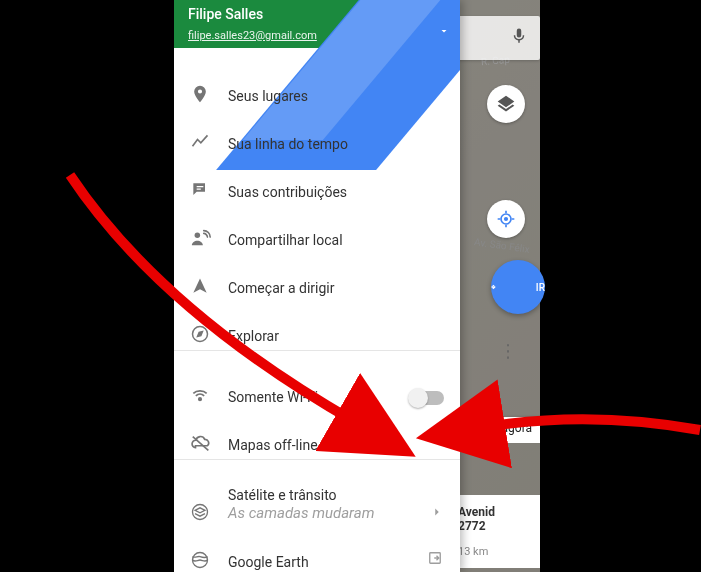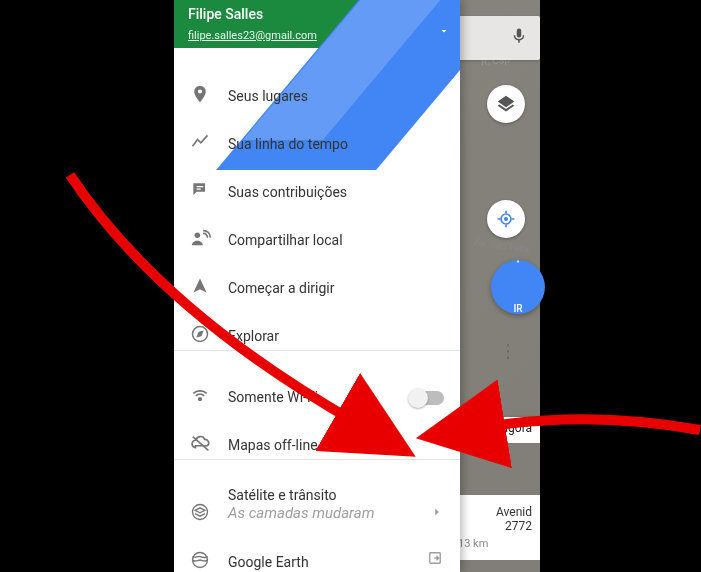--- a/index.html
+++ b/index.html
@@ -5,27 +5,27 @@
   * { box-sizing: border-box; margin: 0; padding: 0; }
   body { background: #000; font-family: Roboto, Arial, sans-serif; width: 701px; height: 572px; overflow: hidden; position: relative; }
   .viewport { position: absolute; left: 174px; top: 0; width: 356px; height: 572px; background: #f5f5f5; }
   .map-bg { position: absolute; right: -10px; top: 0; bottom: 0; width: 90px; background: linear-gradient(135deg,#e8e2d4 0%,#ddd7c8 100%); filter: brightness(0.7); }
   .map-overlay { position: absolute; right: -10px; top: 0; bottom: 0; width: 90px; background: rgba(80,80,80,0.35); }
   .map-street { position:absolute; top:55px; right:20px; color:#999; font-size:10px; transform:rotate(-5deg); }
   .map-street2 { position:absolute; top:240px; right:0px; color:#888; font-size:10px; transform:rotate(8deg); white-space:nowrap; }
   .searchbar { position:absolute; top:16px; right:-10px; width:90px; height:44px; background:rgba(255,255,255,0.8); border-radius:2px; box-shadow:0 1px 3px rgba(0,0,0,0.2); display:flex; align-items:center; justify-content:flex-end; padding-right:12px; }
   .layers-btn { position:absolute; top:85px; right:5px; width:38px; height:38px; background:#fff; border-radius:50%; box-shadow:0 1px 3px rgba(0,0,0,0.3); display:flex; align-items:center; justify-content:center; }
   .locate-btn { position:absolute; top:200px; right:5px; width:38px; height:38px; background:#fff; border-radius:50%; box-shadow:0 1px 3px rgba(0,0,0,0.3); display:flex; align-items:center; justify-content:center; }
-  .go-btn { position:absolute; top:260px; right:-15px; width:54px; height:54px; background:#4285F4; border-radius:50%; box-shadow:0 2px 5px rgba(0,0,0,0.3); display:flex; flex-direction:column; align-items:center; justify-content:center; color:#fff; font-size:10px; font-weight:500;gap:40px; }
+  .go-btn { position:absolute; top:260px; right:-15px; width:54px; height:54px; background:#4285F4; border-radius:50%; box-shadow:0 2px 5px rgba(0,0,0,0.3); display:flex; flex-direction:row; align-items:center; justify-content:center; color:#fff; font-size:10px; font-weight:500;gap:40px; }
   .dots-btn { position:absolute; top:340px; right:10px; width:24px; color:#666; font-size:18px; text-align:center; }
   .snack { position:absolute; top:417px; right:-10px; height:26px; background:#fff; color:#222; font-size:12px; padding:4px 8px; box-shadow:0 -1px 2px rgba(0,0,0,0.1); font-style:italic; }
   .snack span:last-child { font-style:normal; }
   .addr-card { position:absolute; top:495px; right:-10px; width:90px; background:#fff; padding:10px 8px; font-size:12px; color:#333; }
-  .addr-card .l1 { font-weight:400;text-align:right; }
-  .addr-card .l3 { color:#888; font-size:11px; margin-top:4px; }
+  .addr-card .l1 { font-weight:700; }
+  .addr-card .l3 { color:#888; font-size:11px; margin-top:12px; }
 
   
   .drawer { position:absolute; left:0; top:0; width:286px; height:572px; background:#fff; box-shadow:3px 0 8px rgba(0,0,0,0.25); display:flex; flex-direction:column; overflow:hidden; }
   .header { height:48px; background:#1B8A3E; position:relative; color:#fff; padding:6px 14px; display:flex; flex-direction:column; justify-content:space-between; }
   .header::before { content:""; position:absolute; right:0; top:-30px; width:160px; height:200px; background:#4285F4; transform:skew(-40deg); }
   .header::after { content:""; position:absolute; right:70px; top:-20px; width:80px; height:160px; background:#fff; opacity:0.18; transform:skew(-40deg); }
   .header-name { position:relative; z-index:2; font-size:14px; font-weight:500; }
   .header-email { position:relative; z-index:2; font-size:11px; opacity:0.9;text-decoration:underline; }
   .header-caret { position:absolute; right:10px; top:22px; z-index:3; }
   .menu { flex:1; overflow-y:auto; padding-top:8px; }

